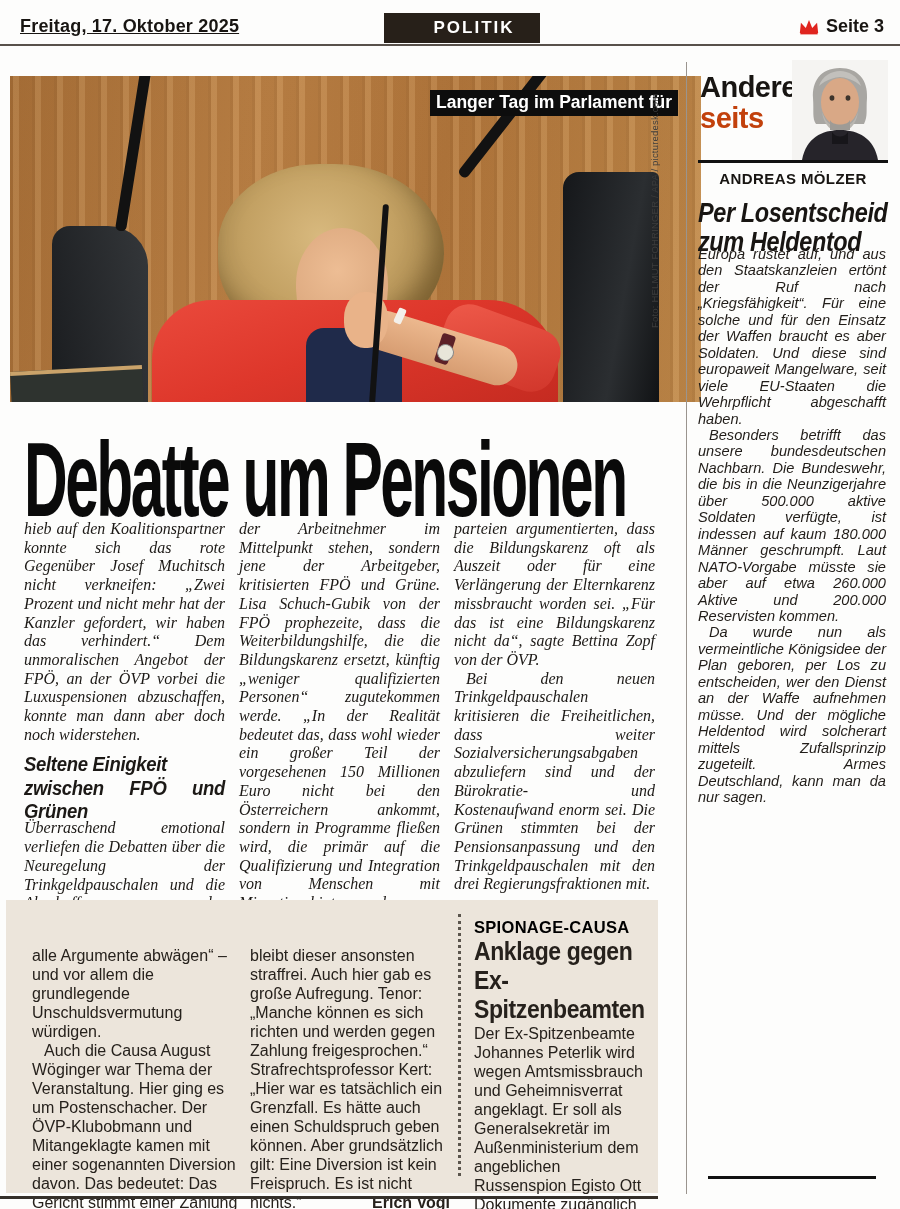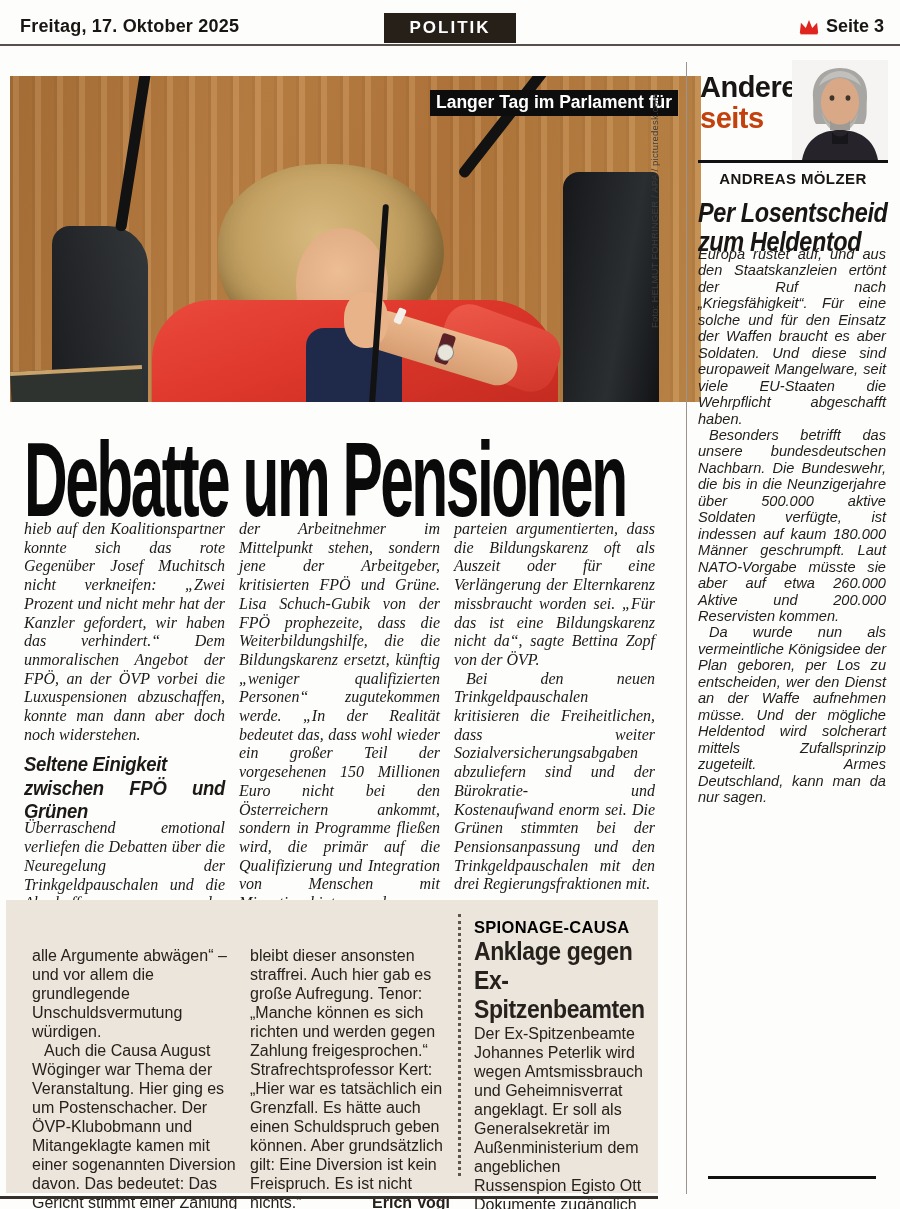--- a/index.html
+++ b/index.html
@@ -1,24 +1,24 @@
 <!DOCTYPE html>
 <html><head>
 <meta charset="utf-8">
 <style>
   html,body{margin:0;padding:0;background:#e9e9e9;}
   .page{position:relative;width:900px;height:1209px;background:#fdfdfc;margin:0 auto;
         font-family:"Liberation Sans",sans-serif;color:#181512;overflow:hidden;}
 
   
-  .hdr-date{position:absolute;left:20px;top:16px;font-size:18px;font-weight:bold;letter-spacing:.2px;}
+  .hdr-date{position:absolute;left:20px;top:16px;font-size:18px;font-weight:bold;letter-spacing:.2px;text-decoration:underline;}
   .hdr-rule{position:absolute;left:0;top:44px;width:900px;height:2px;background:#58514b;}
   .politik-box{position:absolute;left:384px;top:13px;width:132px;height:30px;background:#272019;
                color:#fff;font-size:17px;font-weight:bold;letter-spacing:2px;
-               display:flex;align-items:center;justify-content:center;}
+               display:flex;align-items:center;justify-content:center;padding-left:24px;}
   .hdr-page{position:absolute;right:16px;top:16px;font-size:18px;font-weight:bold;display:flex;align-items:center;gap:6px;}
 
   
   .photo{position:absolute;left:10px;top:76px;width:691px;height:326px;overflow:hidden;
          background:
            repeating-linear-gradient(90deg,rgba(90,50,10,.14) 0 3px,rgba(255,230,180,.10) 3px 9px,rgba(120,70,20,.12) 9px 22px),
            linear-gradient(100deg,#a9713a 0%,#bd8348 35%,#b3783e 60%,#c08a4c 100%);}
   .mic{position:absolute;background:#121212;border-radius:5px;}
   .mic1{left:118px;top:-12px;width:11px;height:168px;transform:rotate(9deg);}
   .mic2{left:492px;top:-34px;width:11px;height:150px;transform:rotate(38deg);}

